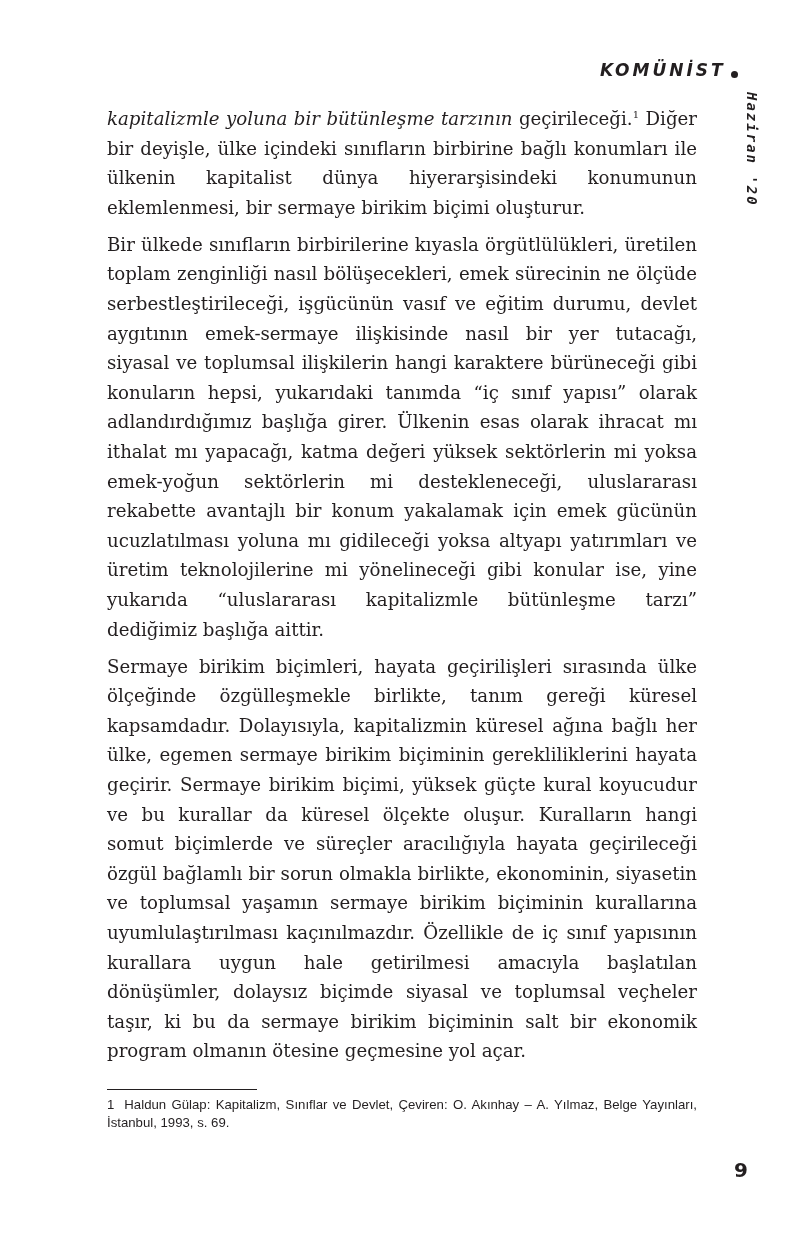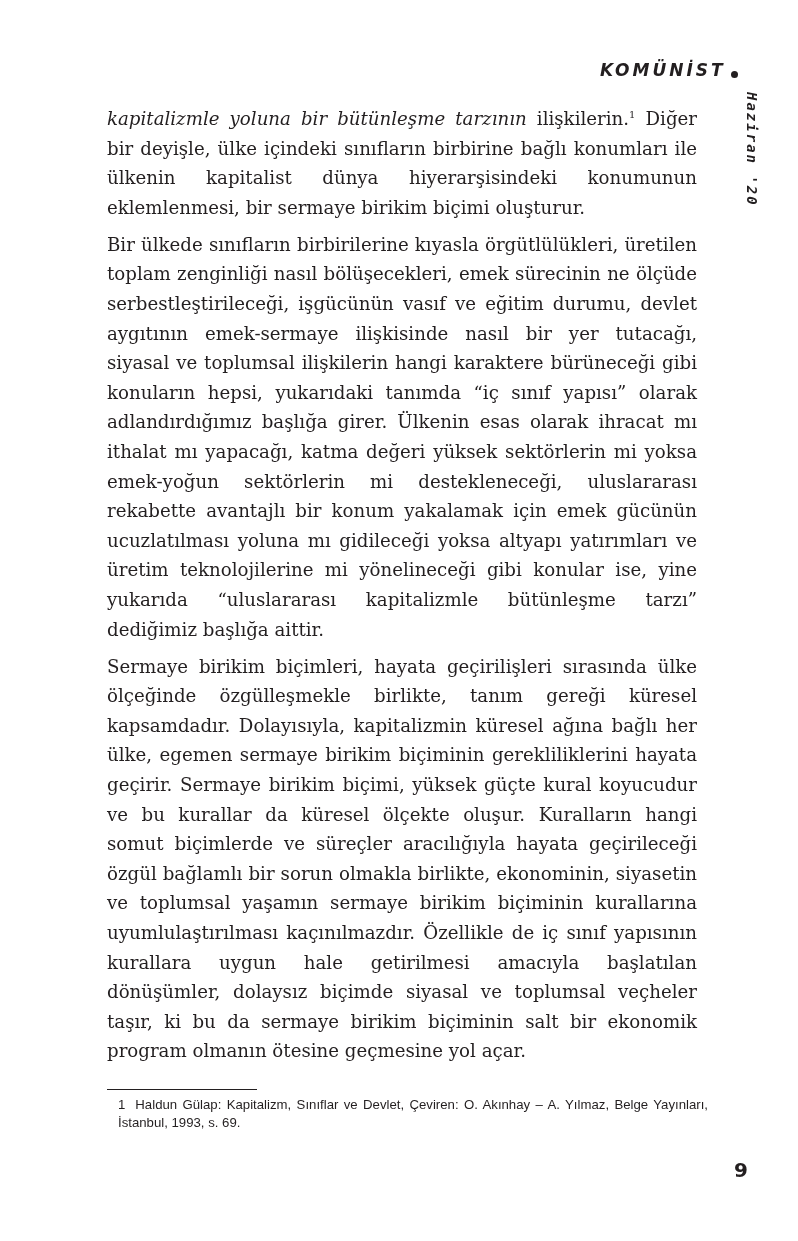--- a/index.html
+++ b/index.html
@@ -24,39 +24,39 @@
     font-family: "DejaVu Serif", serif; font-size: 18.2px; line-height: 29.6px;
     text-align: justify; color: #231f20;
   }
   .body-text p { margin: 0 0 7.5px 0; hyphens: manual; }
   .body-text .ital { font-style: italic; }
   .body-text sup { font-size: 10px; vertical-align: 7px; line-height: 0; }
   .fn-rule {
     position: absolute; left: 107px; top: 1089px; width: 150px; height: 1px; background: #231f20;
   }
   .footnote {
-    position: absolute; left: 118px; top: 1096px; width: 590px;
+    position: absolute; left: 107px; top: 1096px; width: 590px;
     font-family: "Liberation Sans", sans-serif; font-size: 13.2px; line-height: 18px;
     text-align: justify; color: #231f20;
   }
   .footnote .fn-num { margin-right: 10px; }
   .page-number {
     position: absolute; left: 726px; top: 1158px; width: 30px; text-align: center;
     font-family: "DejaVu Sans", sans-serif; font-weight: bold; font-size: 20px; color: #231f20;
   }
 </style>
 </head>
 <body>
 
 <div class="header-title">KOMÜNİST</div>
 <div class="header-dot"></div>
 <div class="side-date">Haziran '20</div>
 
 <div class="body-text">
-  <p><span class="ital">kapitalizmle yoluna bir bütünleşme tarzının</span><span> ilişkilerin.</span><sup>1</sup><span> Diğer bir deyişle, ülke içindeki sınıfların birbirine bağlı konumları ile ülke­nin kapitalist dünya hiyerarşisindeki konumunun eklemlenmesi, bir sermaye birikim biçimi oluşturur.</span></p>
+  <p><span class="ital">kapitalizmle yoluna bir bütünleşme tarzının</span><span> geçirileceği.</span><sup>1</sup><span> Diğer bir deyişle, ülke içindeki sınıfların birbirine bağlı konumları ile ülke­nin kapitalist dünya hiyerarşisindeki konumunun eklemlenmesi, bir sermaye birikim biçimi oluşturur.</span></p>
   <p>Bir ülkede sınıfların birbirilerine kıyasla örgütlülükleri, üretilen toplam zenginliği nasıl bölüşecekleri, emek sürecinin ne ölçüde serbestleştirileceği, işgücünün vasıf ve eğitim durumu, devlet ay­gıtının emek-sermaye ilişkisinde nasıl bir yer tutacağı, siyasal ve toplumsal ilişkilerin hangi karaktere bürüneceği gibi konuların hepsi, yukarıdaki tanımda “iç sınıf yapısı” olarak adlandırdığımız başlığa girer. Ülkenin esas olarak ihracat mı ithalat mı yapacağı, katma değeri yüksek sektörlerin mi yoksa emek-yoğun sektörle­rin mi destekleneceği, uluslararası rekabette avantajlı bir konum yakalamak için emek gücünün ucuzlatılması yoluna mı gidilece­ği yoksa altyapı yatırımları ve üretim teknolojilerine mi yöneli­neceği gibi konular ise, yine yukarıda “uluslararası kapitalizmle bütünleşme tarzı” dediğimiz başlığa aittir.</p>
   <p>Sermaye birikim biçimleri, hayata geçirilişleri sırasında ülke ölçe­ğinde özgülleşmekle birlikte, tanım gereği küresel kapsamdadır. Dolayısıyla, kapitalizmin küresel ağına bağlı her ülke, egemen sermaye birikim biçiminin gerekliliklerini hayata geçirir. Serma­ye birikim biçimi, yüksek güçte kural koyucudur ve bu kurallar da küresel ölçekte oluşur. Kuralların hangi somut biçimlerde ve süreçler aracılığıyla hayata geçirileceği özgül bağlamlı bir sorun olmakla birlikte, ekonominin, siyasetin ve toplumsal yaşamın sermaye birikim biçiminin kurallarına uyumlulaştırılması kaçı­nılmazdır. Özellikle de iç sınıf yapısının kurallara uygun hale ge­tirilmesi amacıyla başlatılan dönüşümler, dolaysız biçimde siyasal ve toplumsal veçheler taşır, ki bu da sermaye birikim biçiminin salt bir ekonomik program olmanın ötesine geçmesine yol açar.</p>
 </div>
 
 <div class="fn-rule"></div>
 <div class="footnote"><span class="fn-num">1</span><span>Haldun Gülap: Kapitalizm, Sınıflar ve Devlet, Çeviren: O. Akınhay – A. Yılmaz, Belge Yayınları, İstanbul, 1993, s. 69.</span></div>
 
 <div class="page-number">9</div>
 
 </body></html>

